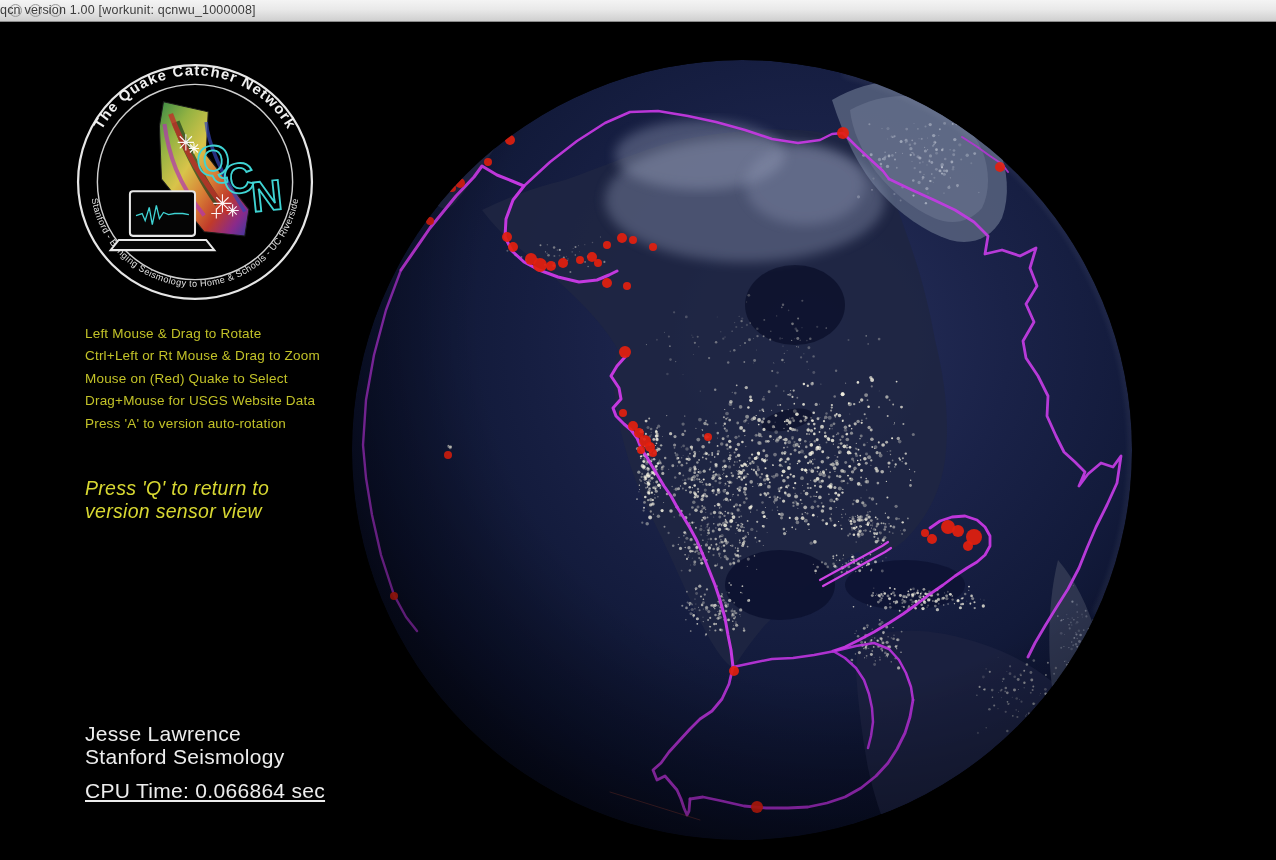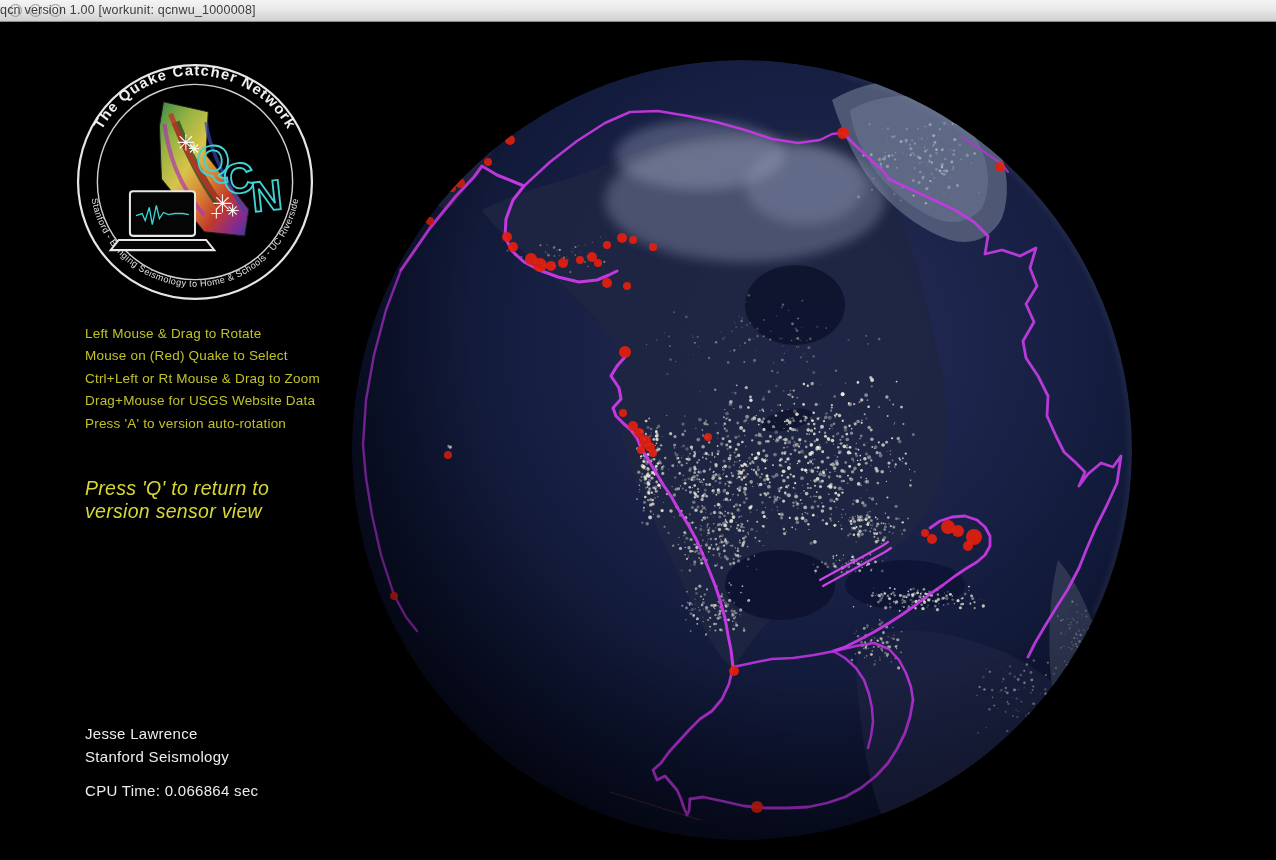--- a/index.html
+++ b/index.html
@@ -15,22 +15,22 @@
     box-sizing:border-box;}
   .tl.c1{left:9px}.tl.c2{left:29px}.tl.c3{left:49px}
   
   #globe-svg{position:absolute;left:0;top:0;z-index:1;}
   
   #logo{position:absolute;left:74px;top:61px;z-index:5;}
   
   .hud{position:absolute;z-index:6;}
   #instructions{left:85px;top:323px;color:#c2c228;font-size:13.5px;line-height:22.4px;letter-spacing:.2px;}
   #prompt{left:85px;top:477px;color:#d8d832;font-size:19.5px;line-height:22.5px;letter-spacing:.3px;font-style:italic;}
-  #credits{left:85px;top:722px;color:#ededed;font-size:15px;line-height:23px;letter-spacing:.3px;}
-  #cpu-line{margin-top:11px;}
+  #credits{left:85px;top:722px;color:#ededed;font-size:21px;line-height:23px;letter-spacing:.3px;}
+  #cpu-line{margin-top:11px;text-decoration:underline;}
 </style>
 </head>
 <body>
 
 <div id="window">
 
   <div id="titlebar">
     <div class="tl c1"></div>
     <div class="tl c2"></div>
     <div class="tl c3"></div>
@@ -2464,22 +2464,22 @@
 
     <g>
       <rect x="55" y="128" width="64" height="44" rx="3" fill="#050505" stroke="#e8e8e8" stroke-width="2"></rect>
       <path d="M 61,152 l 6,-2 3,7 4,-13 3,17 4,-19 3,13 4,-6 5,2 6,-1 8,0 6,1" fill="none" stroke="#3fd4d4" stroke-width="1.3"></path>
       <path d="M 44,176 L 130,176 L 138,186 L 36,186 Z" fill="#050505" stroke="#e8e8e8" stroke-width="2"></path>
     </g>
   </svg>
 
   <div id="instructions" class="hud">
     <div>Left Mouse &amp; Drag to Rotate</div>
+    <div>Ctrl+Left or Rt Mouse &amp; Drag to Zoom</div>
     <div>Mouse on (Red) Quake to Select</div>
-    <div>Ctrl+Left or Rt Mouse &amp; Drag to Zoom</div>
     <div>Drag+Mouse for USGS Website Data</div>
     <div>Press 'A' to version auto-rotation</div>
   </div>
 
   <div id="prompt" class="hud">
     <div>Press 'Q' to return to</div>
     <div>version sensor view</div>
   </div>
 
   <div id="credits" class="hud">

